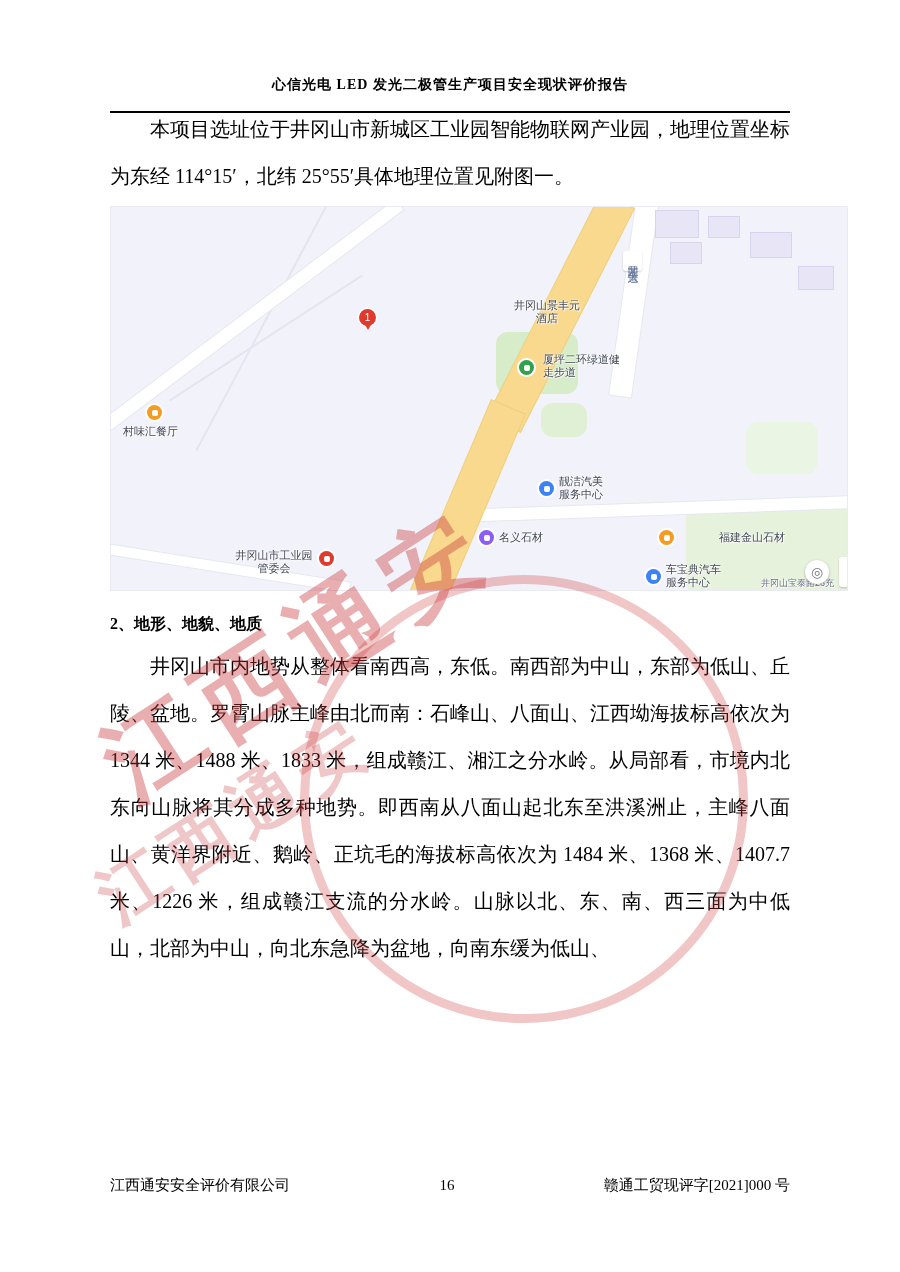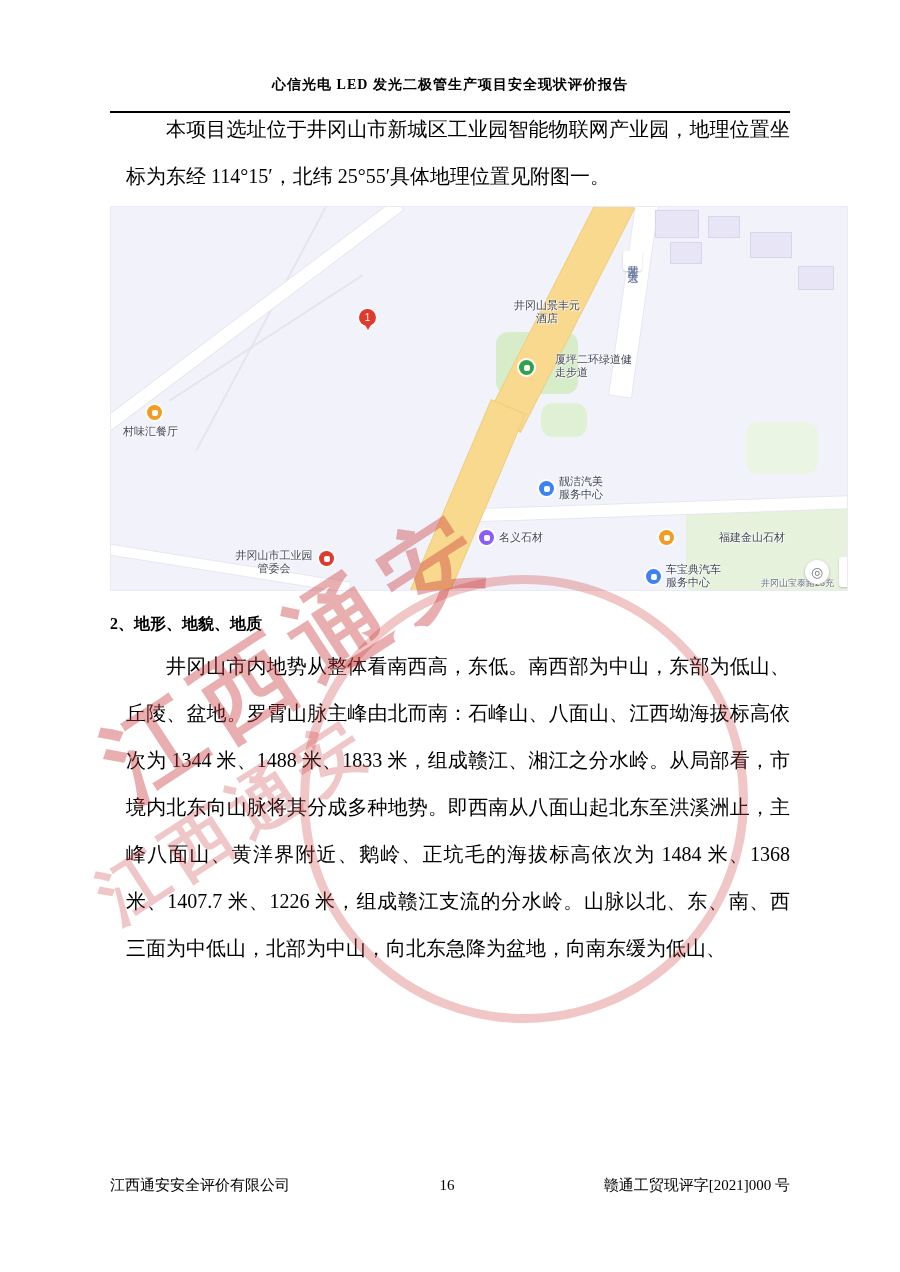--- a/index.html
+++ b/index.html
@@ -9,21 +9,21 @@
   }
   
   .doc-header {
     position:absolute; left:110px; right:110px; top:76px;
     text-align:center; font-size:14px; font-weight:bold; letter-spacing:1px;
     padding-bottom:17px; border-bottom:2px solid #000;
   }
   
   .content { position:absolute; left:110px; top:106px; width:680px; }
   p.body { margin:0; font-size:20px; line-height:47px; text-align:justify; }
-  p.indent { text-indent:2em;margin-left:16px; }
+  p.indent { text-indent:2em; }
   .fig-caption { margin:10px 0 0 0; text-align:center; font-size:20px; font-weight:bold; line-height:32px; }
   .section-heading { margin:16px 0 2px 0; font-size:16px; font-weight:bold; line-height:34px; }
 
   
   .map {
     position:relative; width:738px; height:385px; margin-top:6px;
     background:#f2f3fa; overflow:hidden; border:1px solid #e9eaf2; box-sizing:border-box;
   }
   .green { position:absolute; border-radius:12px; }
   .g1 { left:385px; top:125px; width:82px; height:62px; background:#d7ecc8; }
@@ -137,21 +137,21 @@
 
       <div class="pin" style="left:248px; top:102px;">1</div>
 
       <div class="poi center" style="left:388px; top:92px; width:96px;">
         <span class="l">井冈山景丰元</span>
         <span class="l">酒店</span>
       </div>
 
       <div style="position:absolute; left:408px; top:150px;">
         <span class="dot dot-green" style="left:0; top:3px;"></span>
-        <div class="poi" style="left:36px; top:-4px; position:relative;">
+        <div class="poi" style="left:24px; top:-4px; position:relative;">
           <span class="l">厦坪二环绿道健</span>
           <span class="l">走步道</span>
         </div>
       </div>
 
       <div style="position:absolute; left:12px; top:198px;">
         <span class="dot dot-orange" style="left:24px; top:0;"></span>
         <div class="poi" style="position:relative; left:0; top:20px;">
           <span class="l">村味汇餐厅</span>
         </div>

